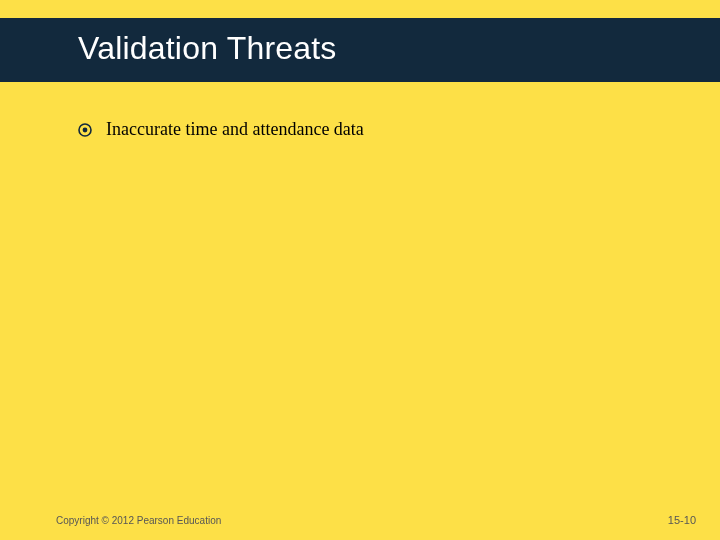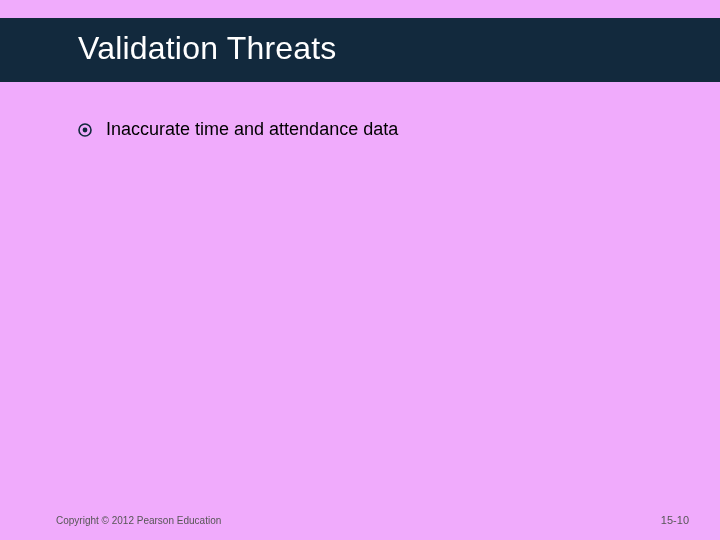--- a/index.html
+++ b/index.html
@@ -8,21 +8,21 @@
     width: 720px;
     height: 540px;
     font-family: Arial, "Helvetica Neue", Helvetica, sans-serif;
     background: #ffffff;
     overflow: hidden;
   }
   .slide {
     position: relative;
     width: 720px;
     height: 540px;
-    background: #f0abfc;
+    background: #fde047;
   }
   .title-band {
     position: absolute;
     left: 0;
     top: 18px;
     width: 720px;
     height: 64px;
     background: #12293d;
   }
   .title-text {
@@ -37,20 +37,21 @@
   .body-area {
     position: absolute;
     left: 78px;
     top: 118px;
     right: 60px;
   }
   .bullet-row {
     display: flex;
     align-items: center;
     margin-bottom: 14px;
+    font-family: Liberation Serif, serif;
   }
   .bullet-icon {
     width: 14px;
     height: 14px;
     flex: 0 0 14px;
     margin-right: 14px;
     position: relative;
   }
   .bullet-icon svg {
     display: block;
@@ -63,21 +64,21 @@
   .footer-left {
     position: absolute;
     left: 20px;
     bottom: 14px;
     font-size: 10px;
     color: #565656;
     margin-left: 36px;
   }
   .footer-right {
     position: absolute;
-    right: 31px;
+    right: 24px;
     bottom: 14px;
     font-size: 11px;
     color: #565656;
   }
 </style>
 </head>
 <body>
 
 <div class="slide">
 

